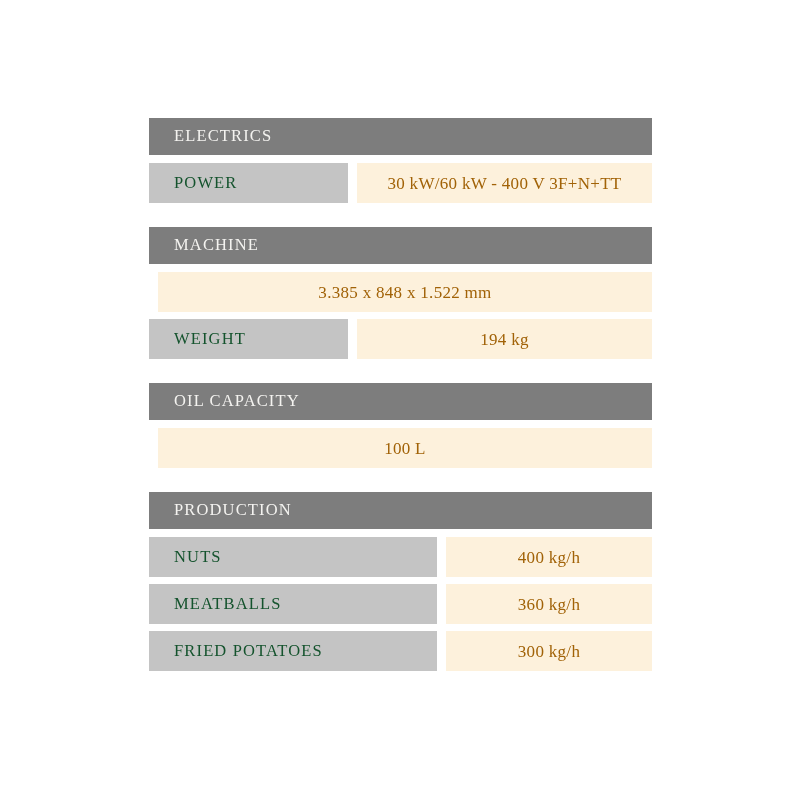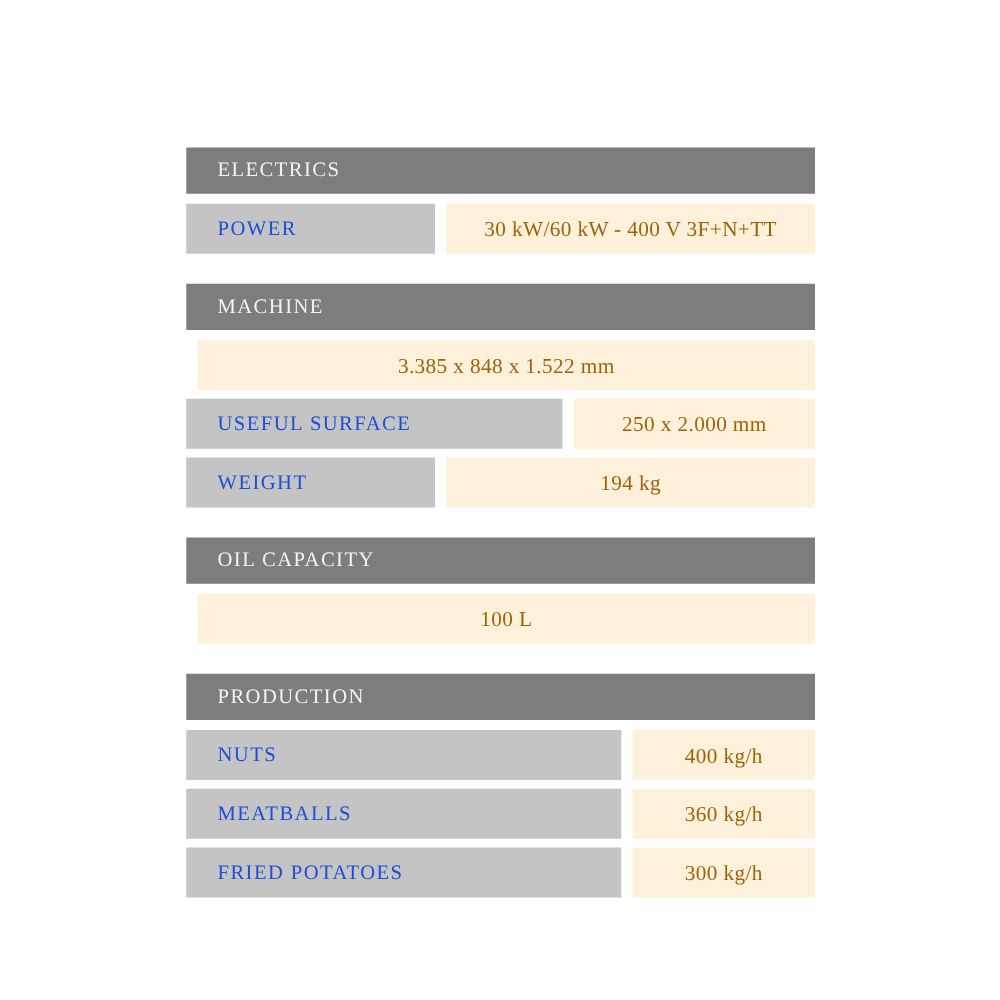--- a/index.html
+++ b/index.html
@@ -57,21 +57,21 @@
   .spec-label {
     background: #c4c4c4;
     display: flex;
     align-items: center;
     box-sizing: border-box;
     padding-left: 25px;
     flex: none;
   }
 
   .spec-label-text {
-    color: #1d4ed8;
+    color: #14532d;
     font-size: 16.5px;
     letter-spacing: 1.15px;
     line-height: 1;
     white-space: nowrap;
   }
 
   .spec-gap {
     flex: none;
     width: 9px;
     background: transparent;
@@ -90,21 +90,21 @@
     color: #a16207;
     font-size: 17px;
     letter-spacing: 0.3px;
     line-height: 1;
     white-space: nowrap;
   }
 
   
   .w-narrow  { width: 199px; }
   .w-mid     { width: 301px; }
-  .w-wide    { width: 348px; }
+  .w-wide    { width: 288px; }
 </style>
 </head>
 <body>
 
 <div id="spec-sheet">
     <div class="section">
       <div class="section-header">
         <span class="section-header-label">ELECTRICS</span>
       </div>
       <div class="spec-row">
@@ -118,29 +118,20 @@
       </div>
     </div>
     <div class="section">
       <div class="section-header">
         <span class="section-header-label">MACHINE</span>
       </div>
       <div class="spec-row">
         <div class="spec-gap"></div>
         <div class="spec-value">
           <span class="spec-value-text">3.385 x 848 x 1.522 mm</span>
-        </div>
-      </div>
-      <div class="spec-row">
-        <div class="spec-label w-mid">
-          <span class="spec-label-text">USEFUL SURFACE</span>
-        </div>
-        <div class="spec-gap"></div>
-        <div class="spec-value">
-          <span class="spec-value-text">250 x 2.000 mm</span>
         </div>
       </div>
       <div class="spec-row">
         <div class="spec-label w-narrow">
           <span class="spec-label-text">WEIGHT</span>
         </div>
         <div class="spec-gap"></div>
         <div class="spec-value">
           <span class="spec-value-text">194 kg</span>
         </div>

